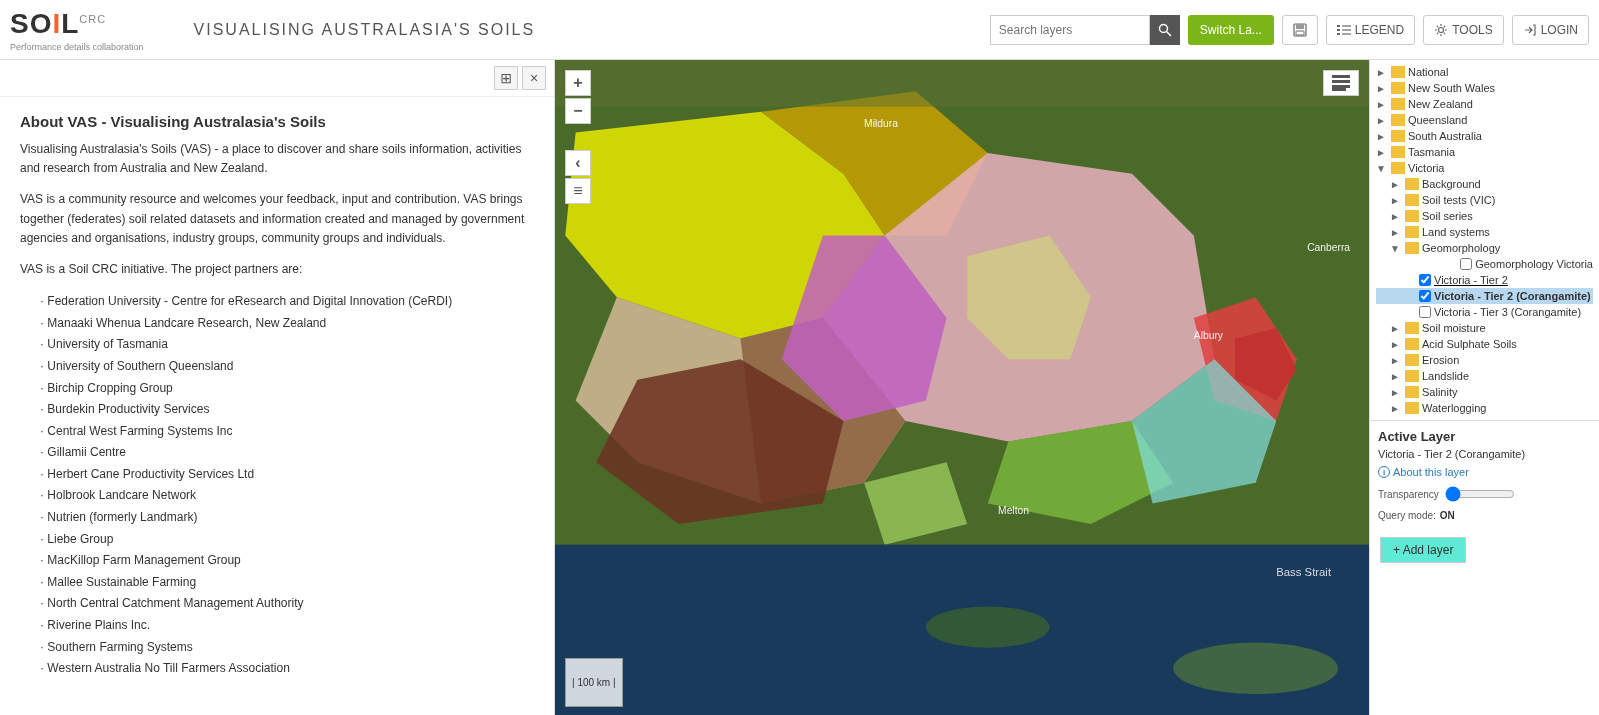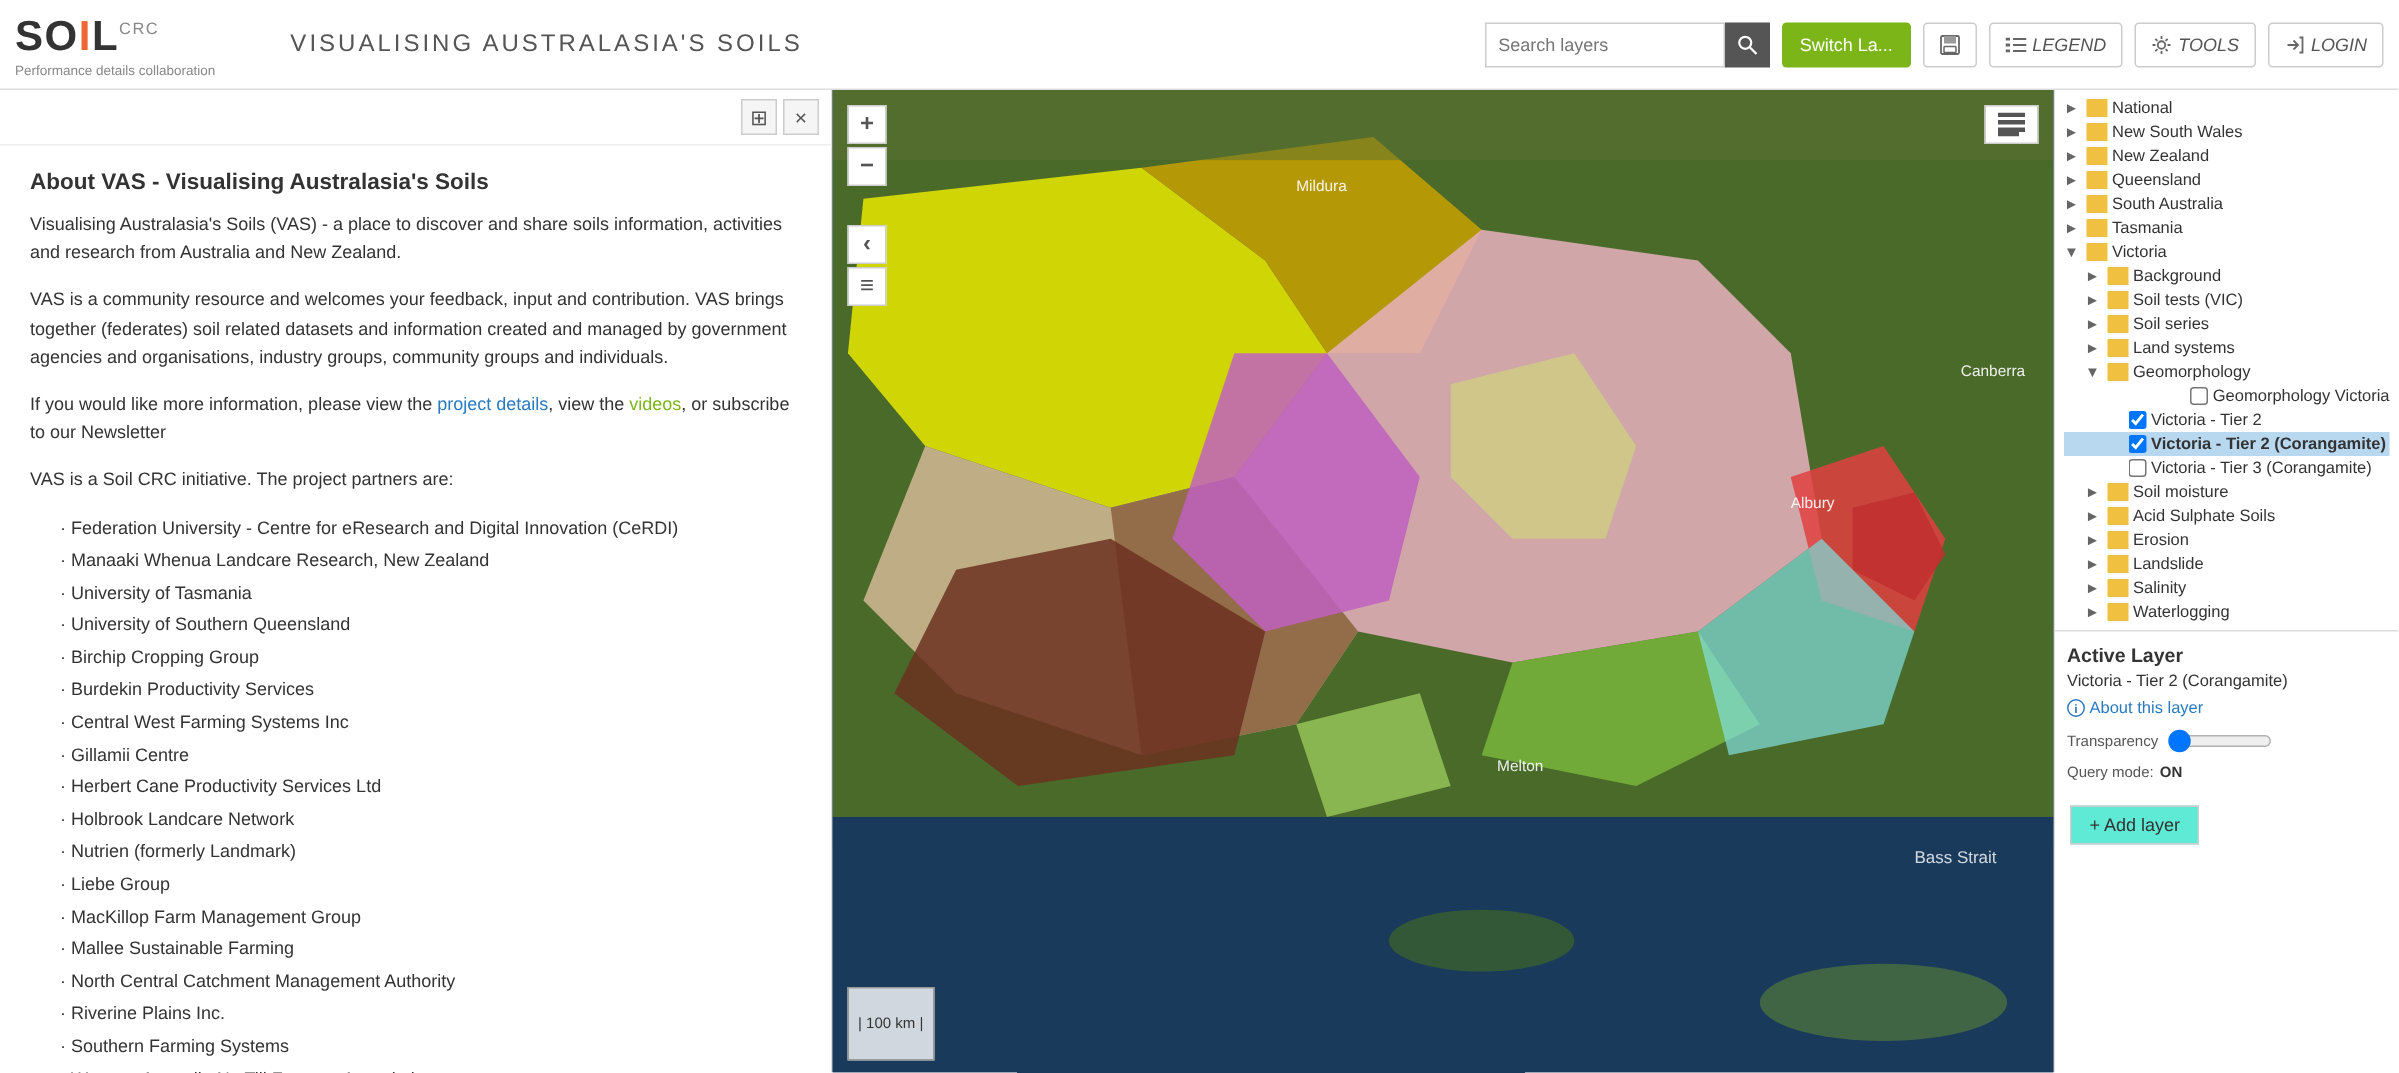--- a/index.html
+++ b/index.html
@@ -17,21 +17,21 @@
     #logo-text { display: flex; align-items: baseline; }
     .logo-soil { font-size: 28px; font-weight: bold; color: #333; letter-spacing: 1px; }
     .logo-crc { font-size: 12px; color: #888; font-weight: normal; }
     .logo-tagline { font-size: 9px; color: #888; margin-top: 2px; }
     #site-title { font-size: 16px; color: #555; letter-spacing: 2px; text-transform: uppercase; flex: 1; }
     #header-right { display: flex; align-items: center; gap: 8px; }
     #search-box { display: flex; align-items: center; }
     #search-input { border: 1px solid #ccc; padding: 5px 8px; font-size: 12px; width: 160px; height: 30px; outline: none; }
     #search-btn { background: #555; border: none; color: #fff; width: 30px; height: 30px; cursor: pointer; display: flex; align-items: center; justify-content: center; }
     #switch-layers-btn { background: #7cb518; border: none; color: #fff; padding: 5px 12px; height: 30px; cursor: pointer; font-size: 12px; border-radius: 3px; }
-    .header-icon-btn { background: none; border: 1px solid #ccc; padding: 4px 10px; height: 30px; cursor: pointer; font-size: 12px; color: #555; display: flex; align-items: center; gap: 4px; border-radius: 3px; font-style: italic; }
+    .header-icon-btn { background: none; border: 1px solid #ccc; padding: 4px 10px; height: 30px; cursor: pointer; font-size: 12px; color: #555; display: flex; align-items: center; gap: 4px; border-radius: 3px; }
 
     
     #main { display: flex; height: calc(715px - 60px); }
 
     
     #left-panel {
       width: 555px; min-width: 555px;
       background: #fff;
       border-right: 1px solid #ddd;
       overflow-y: auto;
@@ -151,23 +151,20 @@
 
   <div id="left-panel">
     <div id="panel-toolbar">
       <button class="panel-btn" title="Window">⊞</button>
       <button class="panel-btn" title="Close">×</button>
     </div>
     <div id="panel-content">
       <h2>About VAS - Visualising Australasia's Soils</h2>
       <p>Visualising Australasia's Soils (VAS) - a place to discover and share soils information, activities and research from Australia and New Zealand.</p>
       <p>VAS is a community resource and welcomes your feedback, input and contribution. VAS brings together (federates) soil related datasets and information created and managed by government agencies and organisations, industry groups, community groups and individuals.</p>
-      <p>
-        <span>If you would like more information, please view the </span><a href="#">project details</a><span>, view the </span><a href="#" style="color:#7cb518;">videos</a><span>, or subscribe to our Newsletter</span>
-      </p>
       <p>VAS is a Soil CRC initiative. The project partners are:</p>
       <ul id="partners-list">
       <li>Federation University - Centre for eResearch and Digital Innovation (CeRDI)</li>
           <li>Manaaki Whenua Landcare Research, New Zealand</li>
           <li>University of Tasmania</li>
           <li>University of Southern Queensland</li>
           <li>Birchip Cropping Group</li>
           <li>Burdekin Productivity Services</li>
           <li>Central West Farming Systems Inc</li>
           <li>Gillamii Centre</li>
@@ -317,21 +314,21 @@
         <div class="layer-item" style="padding-left: 14px;">
           <span class="layer-expand">▼</span>
           <span style="display: inline-block; width: 14px; height: 12px; background: rgb(240, 192, 64); margin: 0px 3px; flex-shrink: 0;"></span>
           <span class="layer-label">Geomorphology</span>
         </div>
         <div class="layer-item" style="padding-left: 28px; justify-content: flex-end;">
           <span class="layer-expand"></span>
           <input type="checkbox" style="width: 12px; height: 12px; margin: 0px 3px; flex-shrink: 0;">
           <span class="layer-label">Geomorphology Victoria</span>
         </div>
-        <div class="layer-item" style="padding-left: 28px;">
+        <div class="layer-item" style="padding-left: 28px; text-decoration: underline;">
           <span class="layer-expand"></span>
           <input type="checkbox" checked="" style="width: 12px; height: 12px; margin: 0px 3px; flex-shrink: 0;">
           <span class="layer-label">Victoria - Tier 2</span>
         </div>
         <div class="layer-item" style="padding-left: 28px; background: rgb(184, 216, 240);">
           <span class="layer-expand"></span>
           <input type="checkbox" checked="" style="width: 12px; height: 12px; margin: 0px 3px; flex-shrink: 0;">
           <span class="layer-label" style="font-weight: bold;">Victoria - Tier 2 (Corangamite)</span>
         </div>
         <div class="layer-item" style="padding-left: 28px;">

